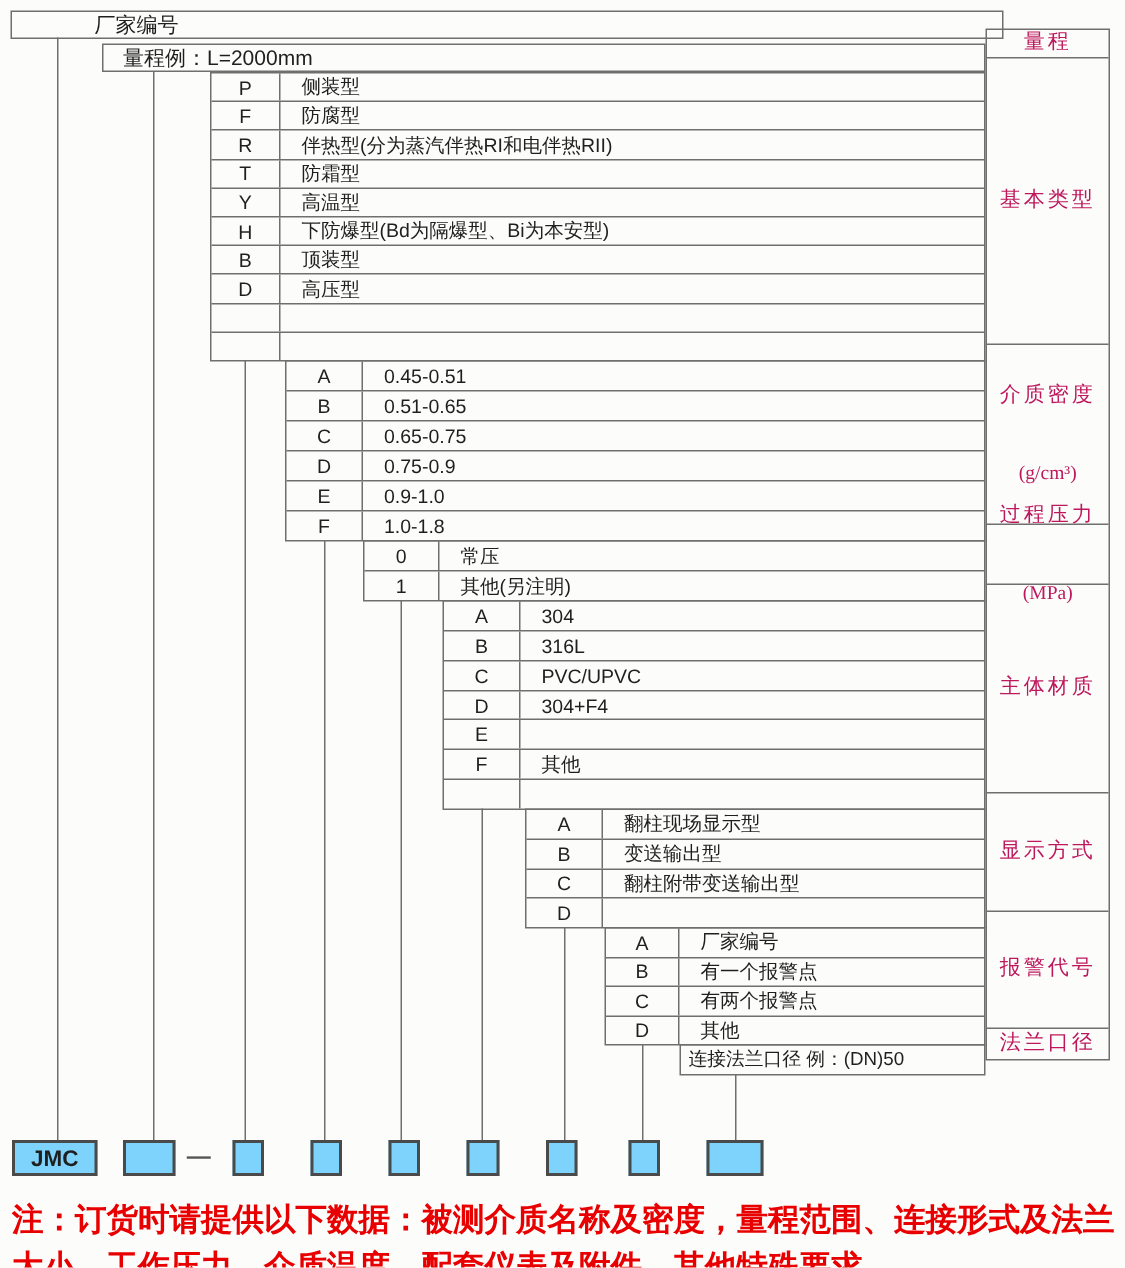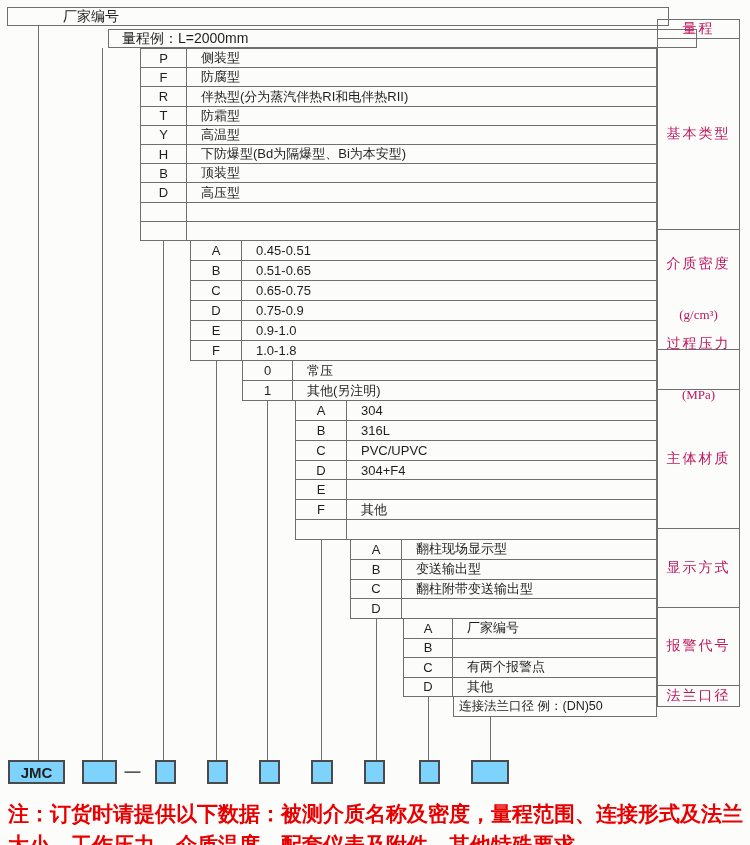--- a/index.html
+++ b/index.html
@@ -23,21 +23,21 @@
     left:7px;top:7px;width:662px;height:19px;
     border:1px solid var(--line);
     display:flex;align-items:center;
     padding-left:55px;font-size:14px;
   }
   
   .rangerow{
     left:68px;top:29px;width:589px;height:19px;
     border:1px solid var(--line);
     display:flex;align-items:center;
-    padding-left:13px;font-size:14px;margin-left:40px;
+    padding-left:13px;font-size:14px;
   }
   
   .tbl{
     border:1px solid var(--line);
     display:flex;flex-direction:column;
     font-size:13px;
   }
   .row{flex:1;display:flex;border-bottom:1px solid var(--line);}
   .row:last-child{border-bottom:none;}
   .code{
@@ -239,20 +239,21 @@
   </div>
 </div>
 
 <div class="abs tbl tbl-alarm">
   <div class="row">
     <div class="code">A</div>
     <div class="desc">厂家编号</div>
   </div>
   <div class="row">
     <div class="code">B</div>
+    <div class="desc">有一个报警点</div>
   </div>
   <div class="row">
     <div class="code">C</div>
     <div class="desc">有两个报警点</div>
   </div>
   <div class="row">
     <div class="code">D</div>
     <div class="desc">其他</div>
   </div>
 </div>

